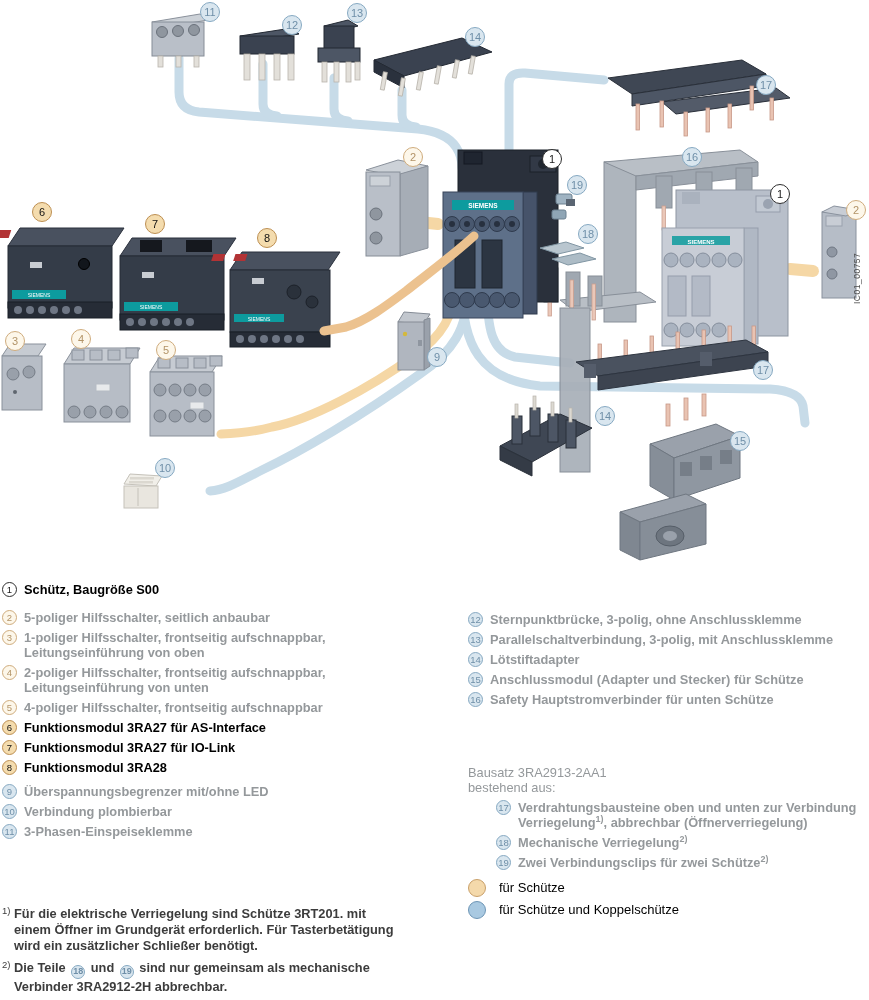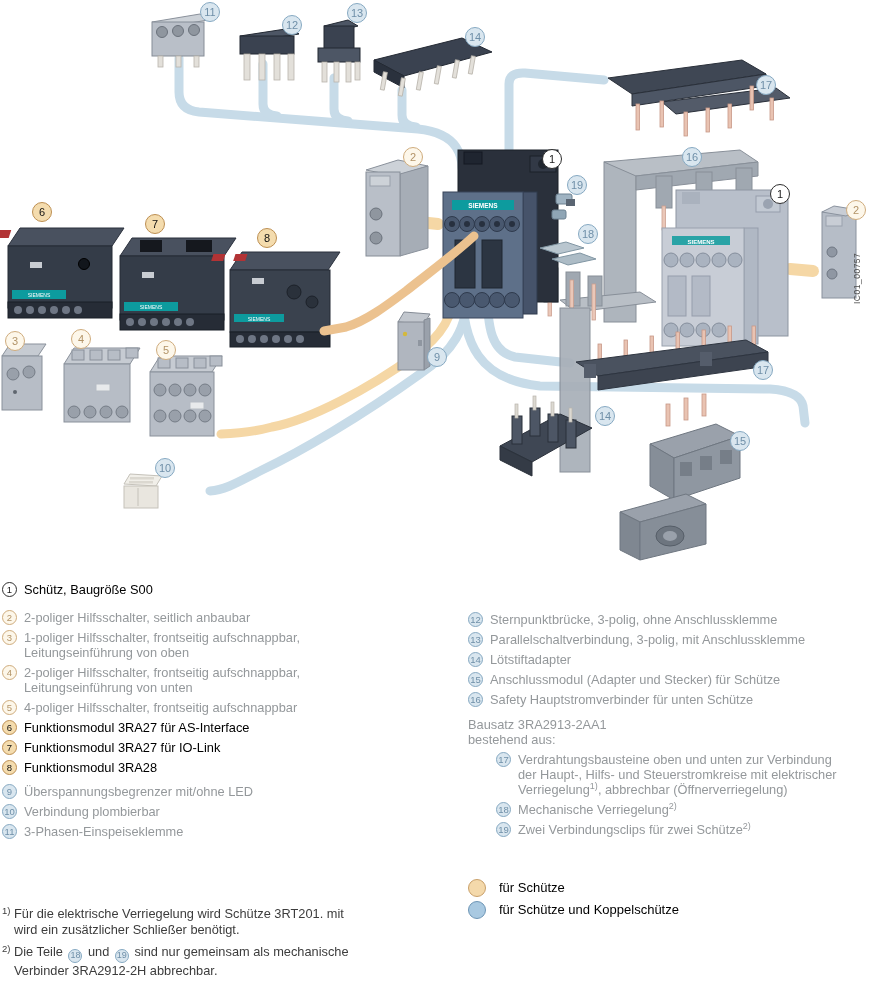--- a/index.html
+++ b/index.html
@@ -17,24 +17,24 @@
   #legend-left{left:2px;top:582px;width:458px;}
   #legend-right{left:468px;top:612px;width:398px;}
   .li{display:flex;margin-bottom:5px;}
   .badge{flex:0 0 auto;width:15px;height:15px;border-radius:50%;display:inline-flex;align-items:center;
     justify-content:center;font-size:9.5px;line-height:1;margin-right:7px;background:#fff;box-sizing:border-box;}
   .badge.neutral{border:1.2px solid #2e2e2e;color:#1a1a1a;}
   .badge.tan{border:1.2px solid #cfac7d;color:#b29367;background:#fdf7ea;}
   .badge.tanfill{border:1.2px solid #bd8f52;color:#111;background:#f4dcae;}
   .badge.blue{border:1.2px solid #86a9c2;color:#6f8fa8;background:#d9e6ef;}
   .badge.inline{width:14px;height:14px;font-size:9px;margin:0 2px;vertical-align:-2px;display:inline-flex;}
-  .lines{flex:1;}
+  .lines{flex:1;font-weight:bold;}
   .lines.em{color:#000;}
   sup{font-size:9px;line-height:0;}
-  #bausatz{position:absolute;left:468px;top:717px;width:398px;font-size:12.8px;line-height:15px;color:#94989b;}
+  #bausatz{position:absolute;left:468px;top:765px;width:398px;font-size:12.8px;line-height:15px;color:#94989b;}
   #bausatz-items{margin-top:5px;margin-left:28px;}
   #color-key{position:absolute;left:468px;top:878px;font-size:13px;color:#000;}
   .ck-row{display:flex;align-items:center;margin-bottom:3px;height:19px;text-align:center;}
   .swatch{width:18px;height:18px;border-radius:50%;margin-right:13px;box-sizing:border-box;}
   .swatch.tan{background:#f4d9ab;border:1.3px solid #c9a06a;}
   .swatch.blue{background:#a9c9e1;border:1.3px solid #6e96b6;}
   #footnotes{position:absolute;left:2px;top:906px;width:440px;font-size:12.8px;line-height:16px;color:#3c3c3c;}
   #footnotes .li{margin-bottom:6px;}
   .fnm{flex:0 0 12px;font-size:9.5px;transform:translateY(-3px);color:#3c3c3c;}
 </style>
@@ -441,21 +441,21 @@
   <div id="legend-left" class="legend">
       <div class="li">
         <span class="badge neutral">1</span>
         <div class="lines em">
           <div>Schütz, Baugröße S00</div>
         </div>
       </div>
       <div class="li" style="margin-top: 13px;">
         <span class="badge tan">2</span>
         <div class="lines">
-          <div>2-poliger Hilfsschalter, seitlich anbaubar</div>
+          <div>5-poliger Hilfsschalter, seitlich anbaubar</div>
         </div>
       </div>
       <div class="li">
         <span class="badge tan">3</span>
         <div class="lines">
           <div>1-poliger Hilfsschalter, frontseitig aufschnappbar,</div>
           <div>Leitungseinführung von oben</div>
         </div>
       </div>
       <div class="li">
@@ -542,21 +542,20 @@
     </div>
 
   <div id="bausatz">
     <div>Bausatz 3RA2913-2AA1</div>
     <div>bestehend aus:</div>
     <div id="bausatz-items">
         <div class="li">
           <span class="badge blue">17</span>
           <div class="lines">
             <div>Verdrahtungsbausteine oben und unten zur Verbindung</div>
-            <div>der Haupt-, Hilfs- und Steuerstromkreise mit elektrischer</div>
             <div>Verriegelung<sup>1)</sup>, abbrechbar (Öffnerverriegelung)</div>
           </div>
         </div>
         <div class="li">
           <span class="badge blue">18</span>
           <div class="lines">
             <div>Mechanische Verriegelung<sup>2)</sup></div>
           </div>
         </div>
         <div class="li">
@@ -576,21 +575,22 @@
     <div class="ck-row">
       <span class="swatch blue"></span>
       <span>für Schütze und Koppelschütze</span>
     </div>
   </div>
 
   <div id="footnotes">
       <div class="li">
         <span class="fnm">1)</span>
         <div class="lines">
-          <div>Für die elektrische Verriegelung wird Schütze 3RT201. mit</div>
+          <div>Für die elektrische Verriegelung sind Schütze 3RT201. mit</div>
+          <div>einem Öffner im Grundgerät erforderlich. Für Tasterbetätigung</div>
           <div>wird ein zusätzlicher Schließer benötigt.</div>
         </div>
       </div>
       <div class="li">
         <span class="fnm">2)</span>
         <div class="lines">
           <div>Die Teile <span class="badge blue inline">18</span> und <span class="badge blue inline">19</span> sind nur gemeinsam als mechanische</div>
           <div>Verbinder 3RA2912-2H abbrechbar.</div>
         </div>
       </div>

